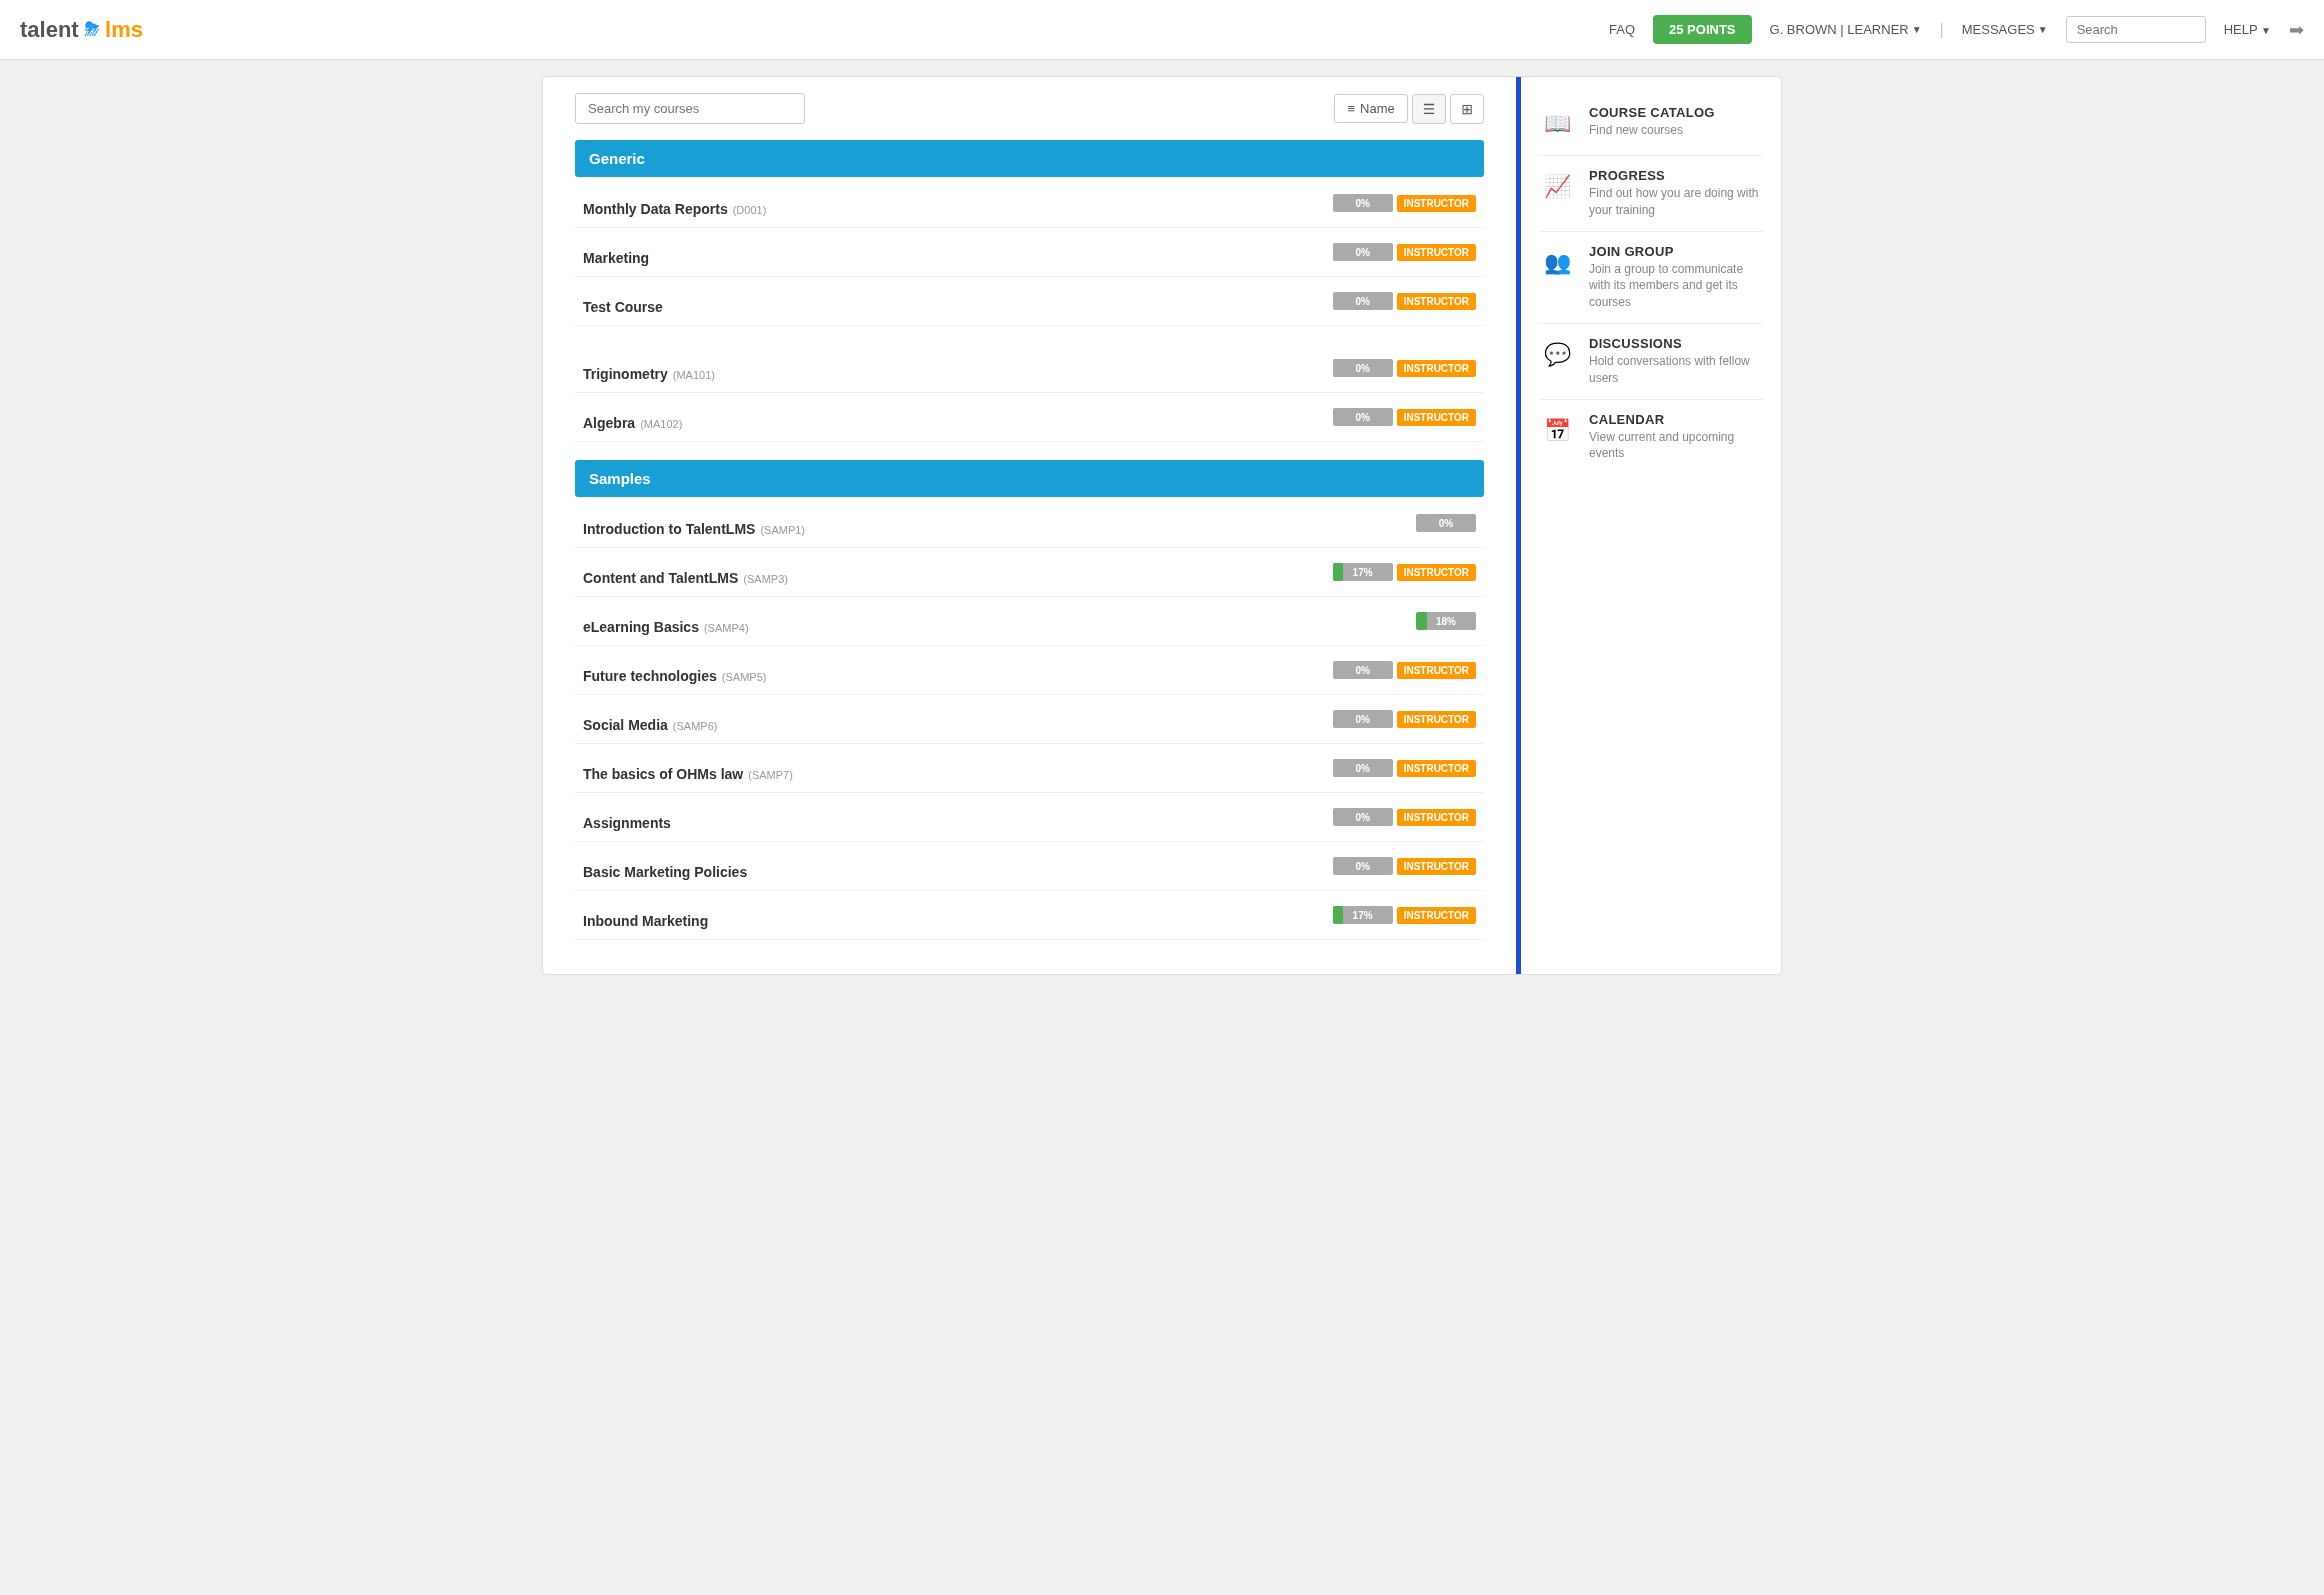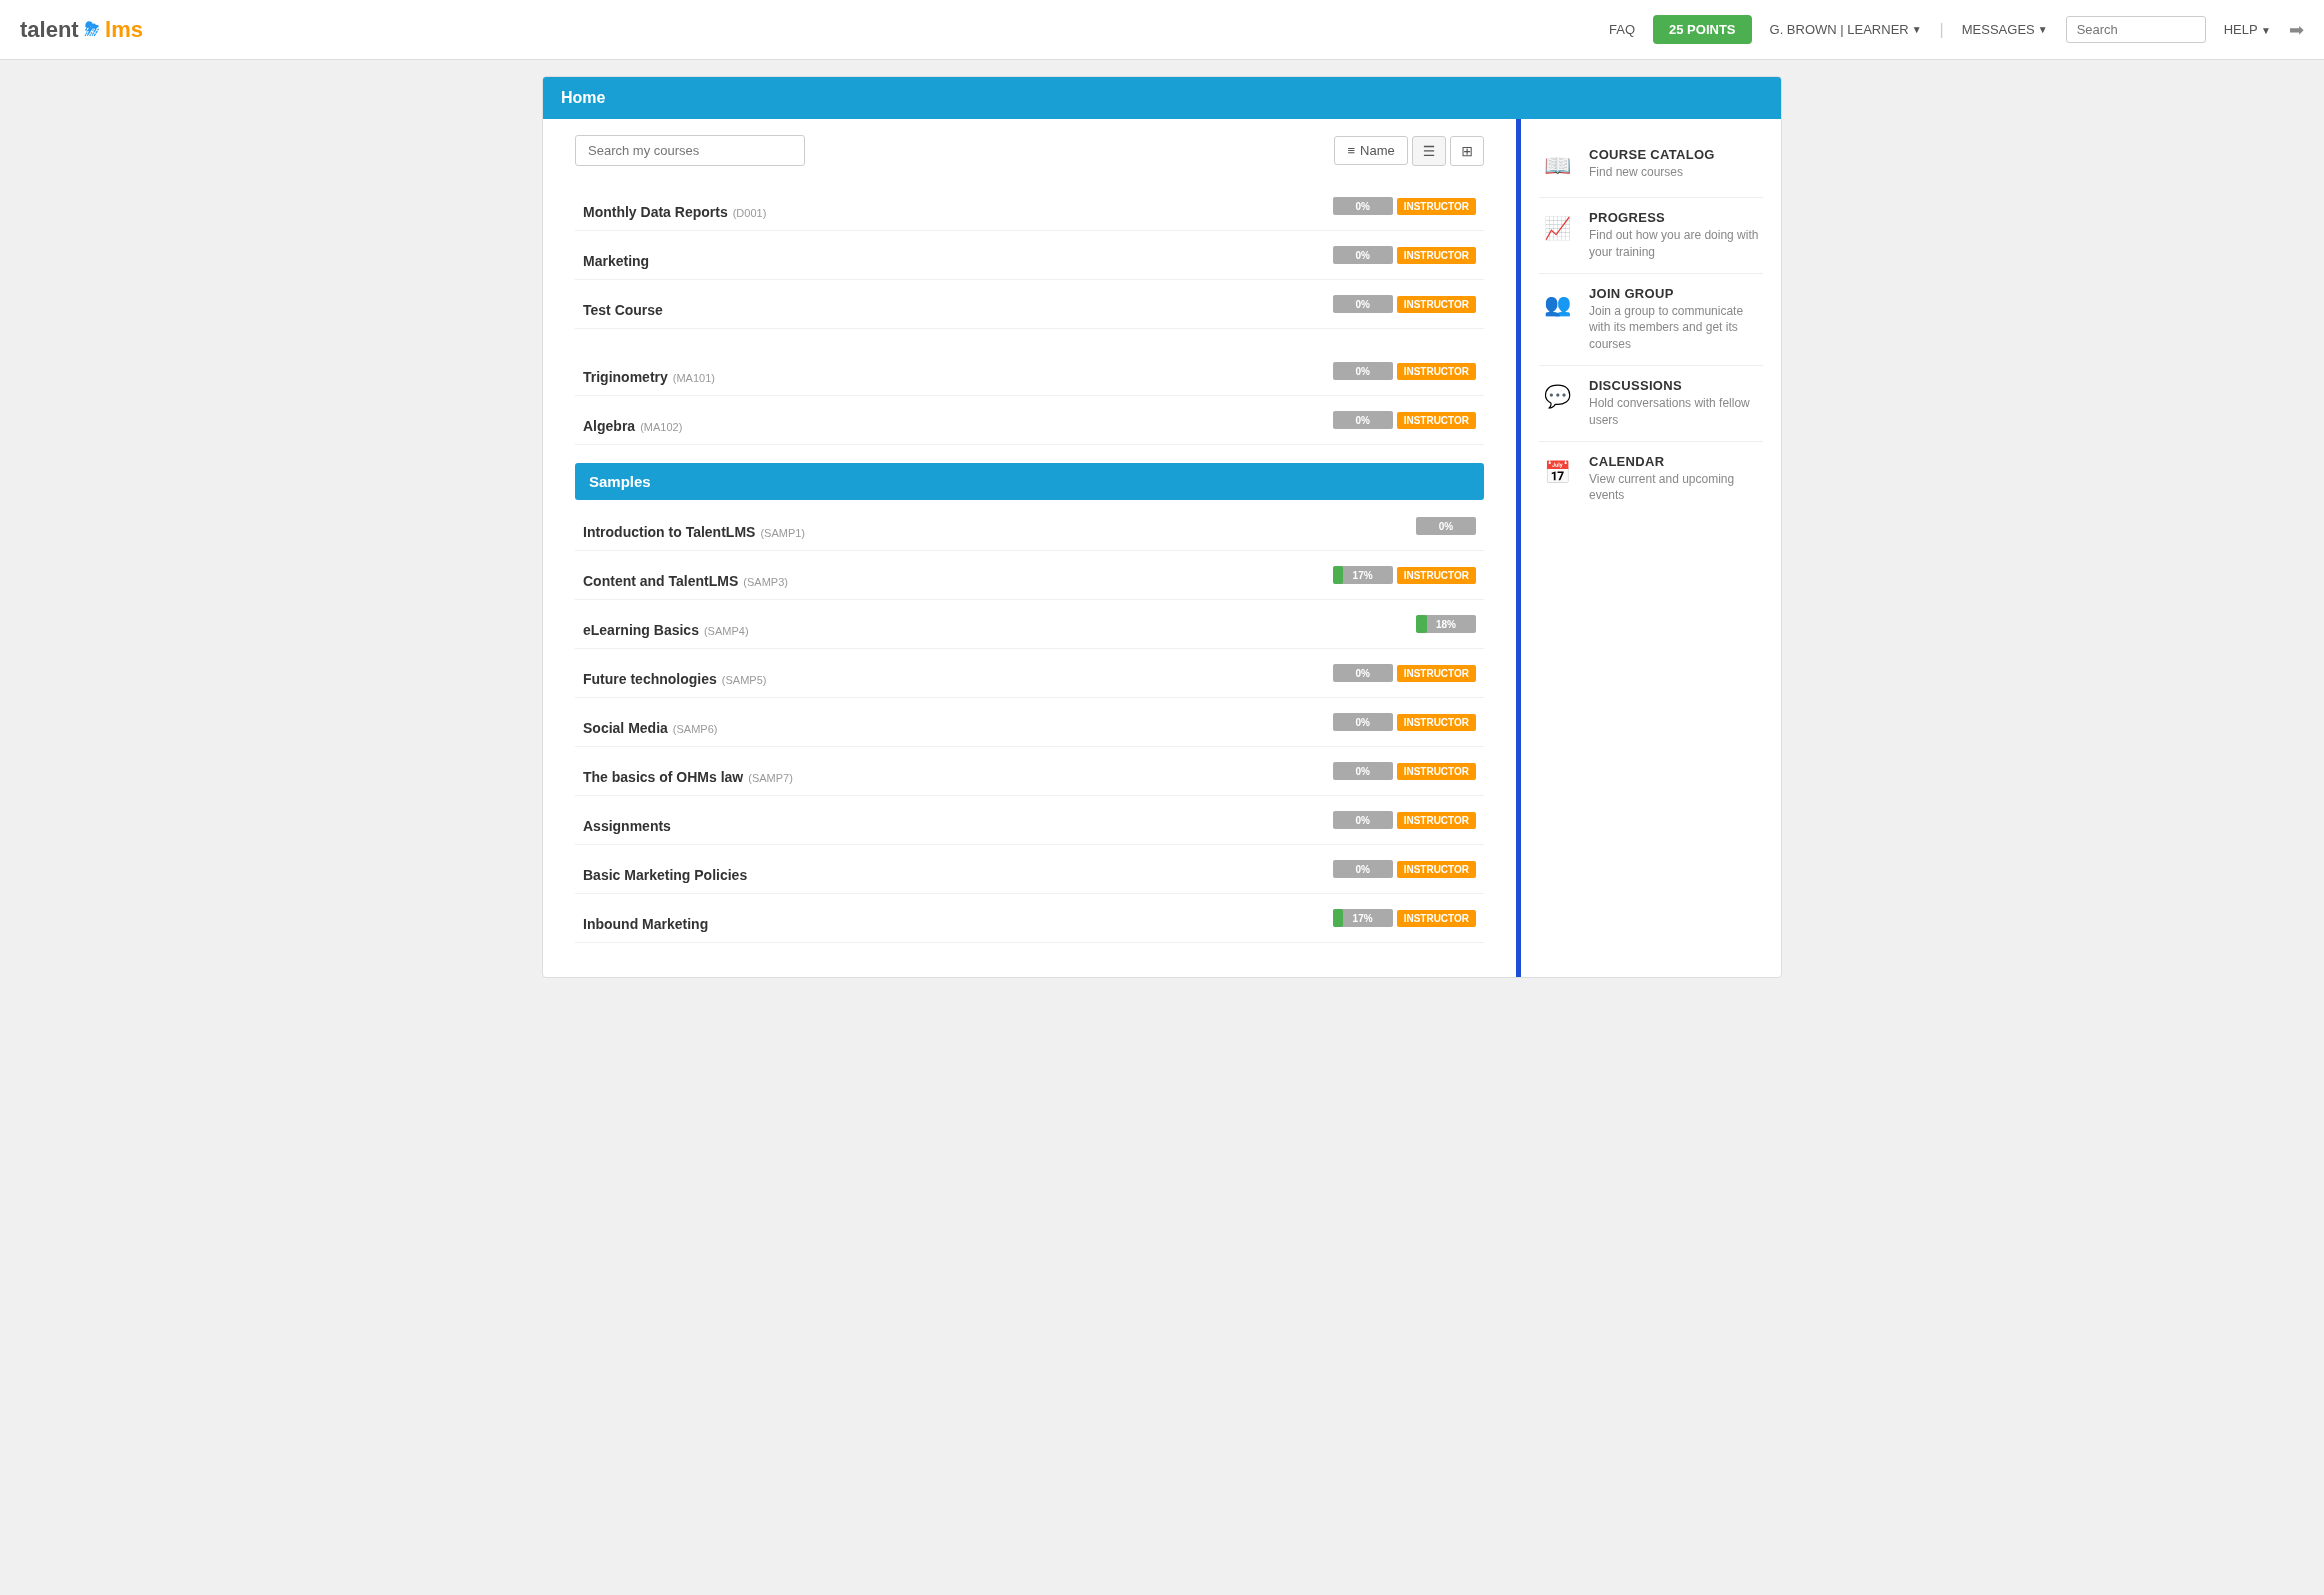--- a/index.html
+++ b/index.html
@@ -270,42 +270,40 @@
       <span>HELP</span>
       <span class="caret">▼</span>
     </span>
     <span class="logout-icon">➡</span>
   </div>
 </div>
 
 <div class="main-wrapper">
   <div class="home-panel">
 
-    <div class="home-panel-header">
-      <span>Home</span>
-    </div>
 
     <div class="panel-content">
 
       <div class="course-list-area">
 
         <div class="search-bar-row">
           <input class="course-search-input" type="text" placeholder="Search my courses" style="">
           <div class="view-controls">
             <button class="sort-btn">
               <span>≡</span>
               <span>Name</span>
             </button>
             <button class="view-btn active">☰</button>
             <button class="view-btn">⊞</button>
           </div>
         </div>
 
         <div id="categories-container">
             <div class="category-section">
+              <div class="category-header">Generic</div>
               <div class="course-row">
                 <span class="course-name">Monthly Data Reports<span class="course-code">(D001)</span></span>
                 <div class="course-progress-area">
                   <div class="progress-bar-wrap">
                     <div class="progress-bar-fill" style="width: 0%; background: rgb(136, 136, 136);"></div>
                     <span class="progress-label">0%</span>
                   </div>
                   <span class="instructor-badge">INSTRUCTOR</span>
                 </div>
               </div>

